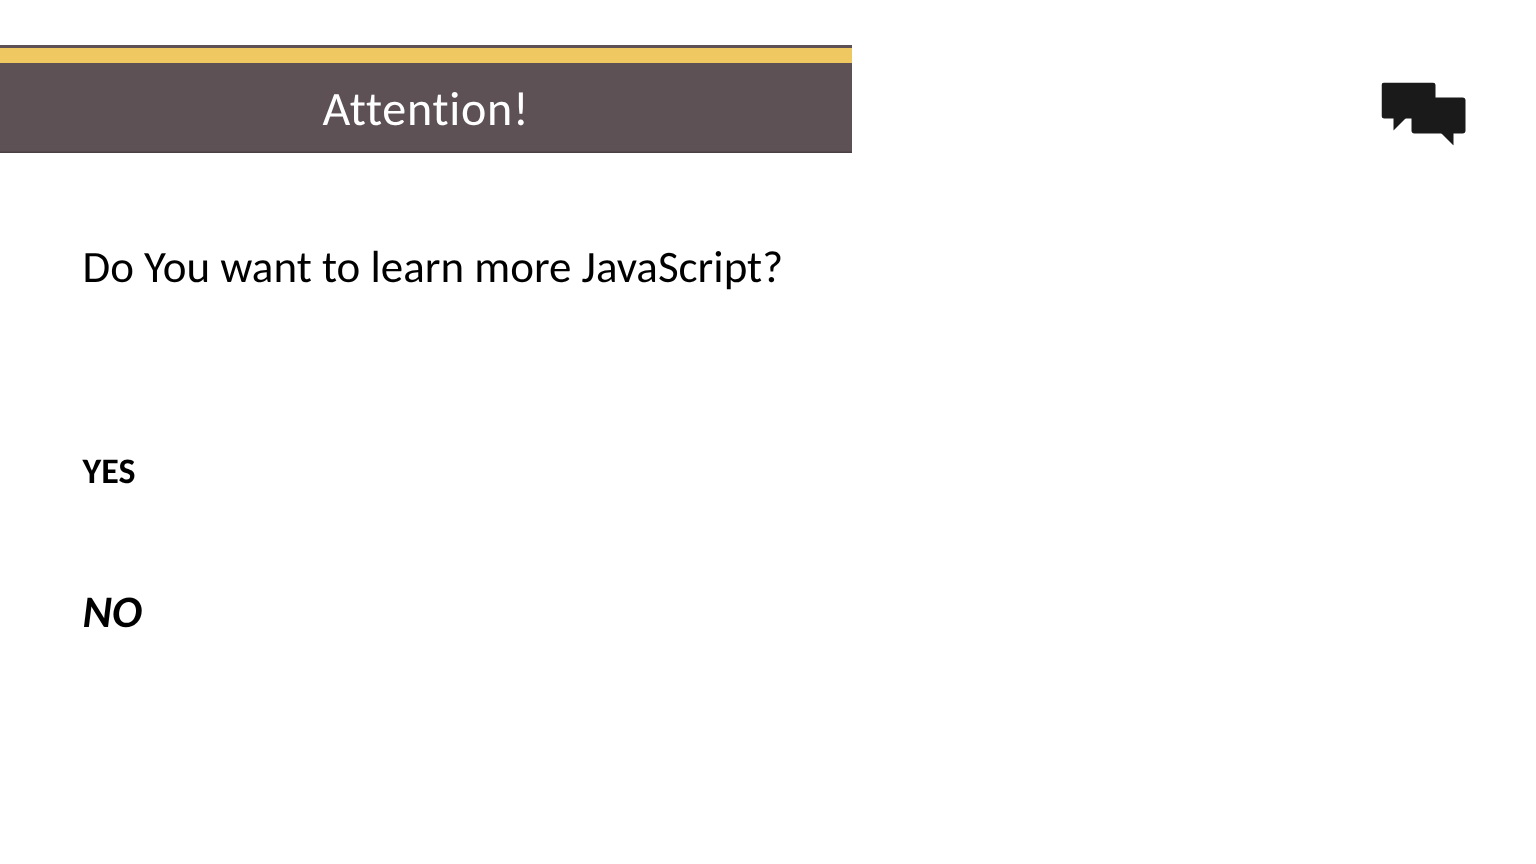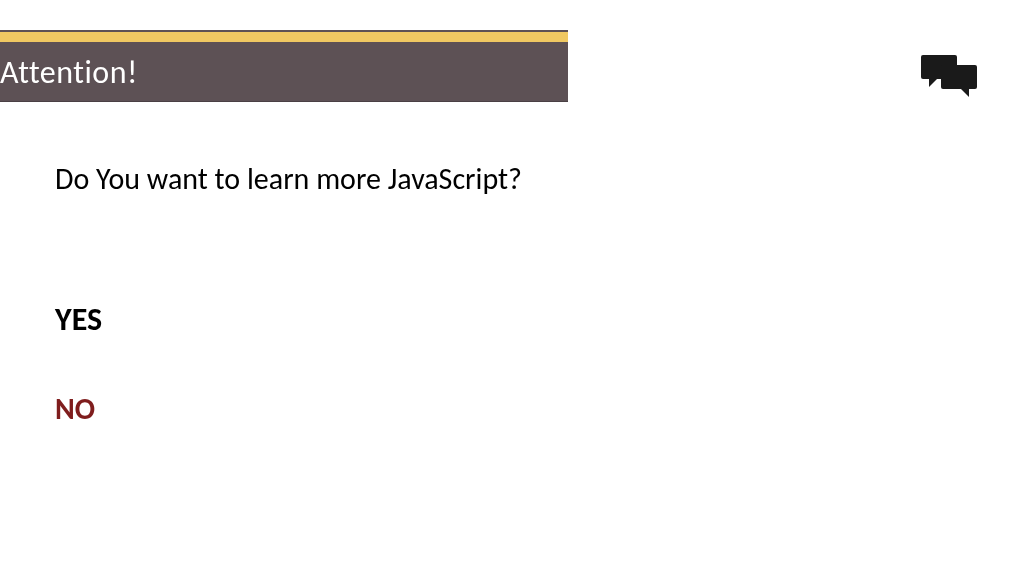--- a/index.html
+++ b/index.html
@@ -25,21 +25,21 @@
       height: 14px;
       background: #f0c862;
       border-top: 2px solid #5d5155;
       border-bottom: 2px solid #5d5155;
     }
     .title-bar {
       height: 58px;
       background: #5d5155;
       display: flex;
       align-items: center;
-      justify-content: flex-start;
+      justify-content: center;
       border-bottom: 1px solid #4a4044;
     }
     .title-text {
       color: #ffffff;
       font-size: 32px;
       font-weight: 300;
       letter-spacing: 0.5px;
     }
     .chat-icon {
       position: absolute;
@@ -53,33 +53,34 @@
       top: 160px;
       left: 55px;
       font-size: 30px;
       font-weight: 400;
       color: #000000;
     }
     .option-yes {
       position: absolute;
       top: 300px;
       left: 55px;
-      font-size: 32px;
+      font-size: 24px;
       font-weight: 700;
       color: #000000;
       cursor: pointer;
     }
     .option-no {
       position: absolute;
       top: 390px;
       left: 55px;
       font-size: 30px;
       font-weight: 700;
-      color: #7f1d1d;
+      color: #000000;
       cursor: pointer;
+      font-style: italic;
     }
   </style>
 </head>
 <body>
 
 <div class="header-container">
   <div class="yellow-stripe"></div>
   <div class="title-bar">
     <span class="title-text">Attention!</span>
   </div>

